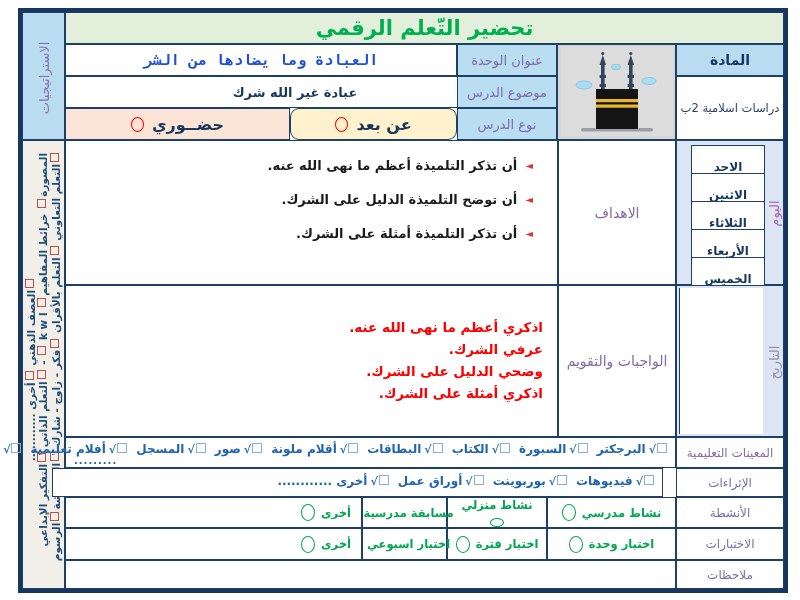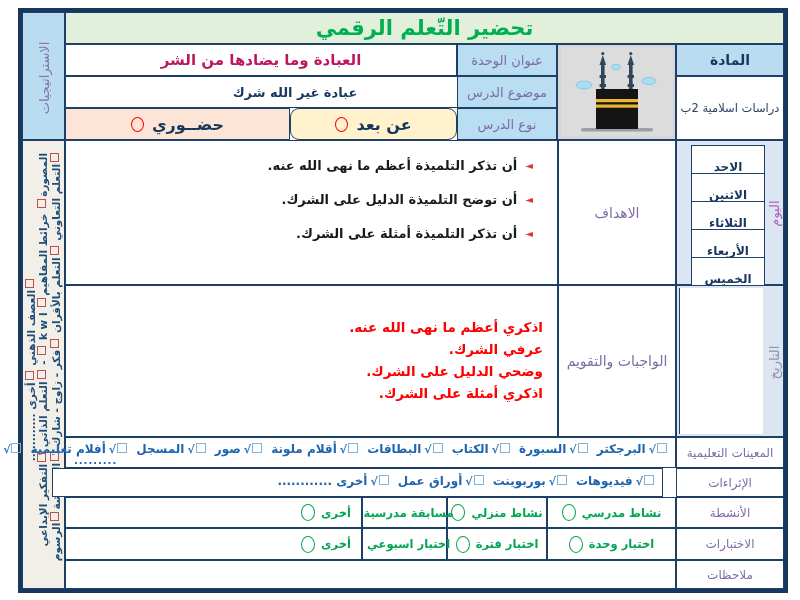--- a/index.html
+++ b/index.html
@@ -15,21 +15,21 @@
   .sb-head{background:#b9dcf0;}
   .sb-body{background:#f2efe9;}
   .vtext{position:absolute;transform-origin:0 0;transform:rotate(-90deg);
          white-space:nowrap;direction:rtl;}
   .sb-title{color:#8672ad;font-size:13px;letter-spacing:1px;text-align:center;}
   .stratline{color:#1f4e79;font-weight:bold;font-size:10.5px;line-height:14px;}
   .sbox{display:inline-block;width:7px;height:7px;border:1.4px solid #c0504d;
         margin:0 2px;vertical-align:1px;background:transparent;}
   
   .lbl{background:#b9ddf1;color:#7e6ba8;font-size:13px;}
-  .unit-v{color:#be185d;font-weight:bold;font-size:15px;}
+  .unit-v{color:#1d4ed8;font-weight:bold;font-size:15px;font-family:Liberation Mono, monospace;}
   .topic-v{color:#17375e;font-weight:bold;font-size:13px;}
   .type-cell{font-weight:bold;font-size:16px;color:#17375e;gap:8px;}
   .t-remote{background:#fff2cc;border-radius:9px;}
   .t-person{background:#fce4d6;}
   .oc-red{display:inline-block;width:11px;height:13px;border:1.8px solid #ff0000;
           border-radius:50%;}
   .subj-h{background:#b9dcf0;color:#17375e;font-weight:bold;font-size:14px;}
   .subj-v{color:#2c3e60;font-size:11.5px;}
   
   .kaaba{background:#d6d6d6;}
@@ -176,21 +176,21 @@
 
     <div class="cell" style="left:30px;top:456px;width:611px;height:29px;">
       <div class="aids-line" style="top:5px;"><span class="aid-item"><span class="abox"></span><span class="achk">√</span><span>فيديوهات</span></span><span class="aid-item"><span class="abox"></span><span class="achk">√</span><span>بوربوينت</span></span><span class="aid-item"><span class="abox"></span><span class="achk">√</span><span>أوراق عمل</span></span><span class="aid-item"><span class="abox"></span><span class="achk">√</span><span>أخرى ............</span></span></div>
     </div>
     <div class="cell small-lbl c-center" style="left:654px;top:456px;width:108px;height:29px;">الإثراءات</div>
 
     <div class="cell green-cell" style="left:525px;top:485px;width:129px;height:31px;">
       <span>نشاط مدرسي</span>
       <span class="oc-green"></span>
     </div>
-    <div class="cell green-cell" style="left:425px;top:485px;width:100px;height:31px;">
+    <div class="cell green-cell" style="left:425px;top:485px;width:100px;height:31px;flex-direction:column;">
       <span>نشاط منزلي</span>
       <span class="oc-green"></span>
     </div>
     <div class="cell green-cell" style="left:340px;top:485px;width:85px;height:31px;">
       <span>مسابقة مدرسية</span>
       <span class="oc-green"></span>
     </div>
     <div class="cell green-cell green-end" style="left:43px;top:485px;width:297px;height:31px;">
       <span>أخرى</span>
       <span class="oc-green"></span>

